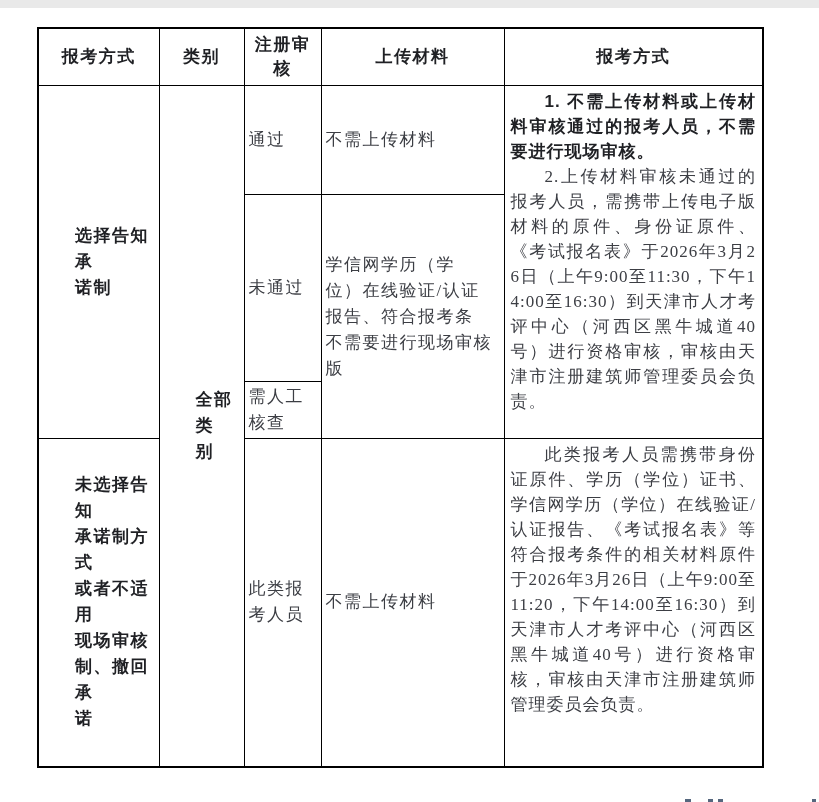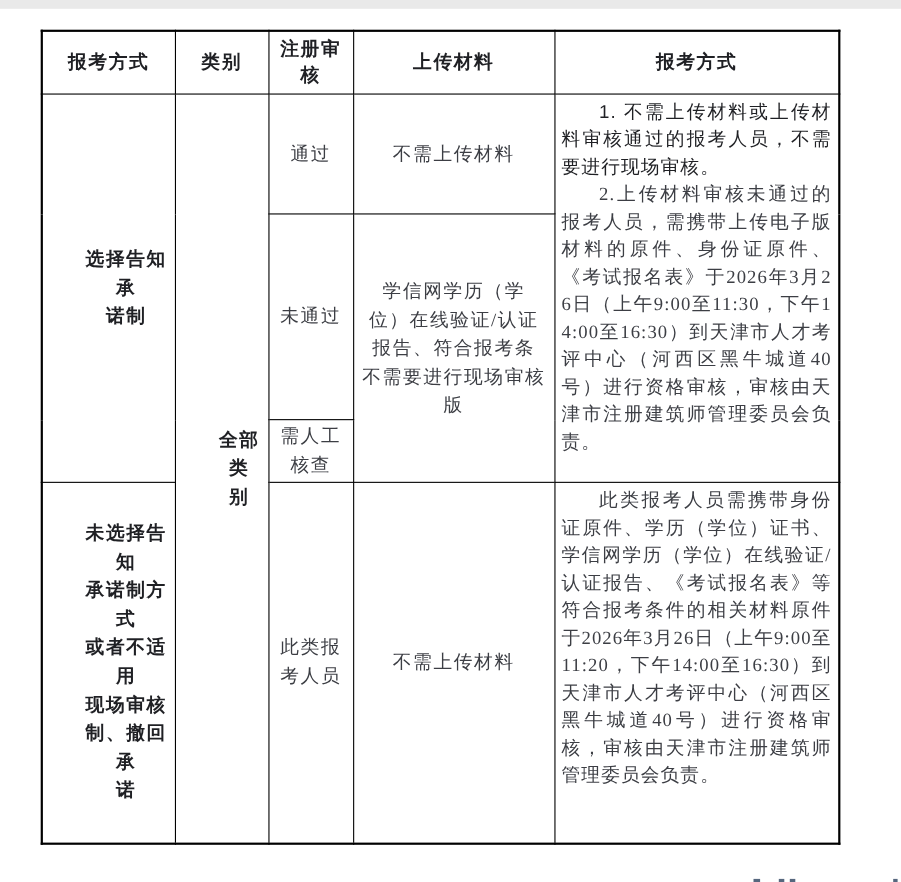--- a/index.html
+++ b/index.html
@@ -53,21 +53,20 @@
   .proc th{
     font-family:"Liberation Sans","DejaVu Sans",sans-serif;
     font-weight:bold;
     color:var(--text-bold);
     text-align:center;
     white-space:pre-line;
     line-height:24px;
     height:52px;
   }
   td.c{
-    text-align:center;
     white-space:pre-line;
     line-height:26px;
   }
   td.b{
     font-family:"Liberation Sans","DejaVu Sans",sans-serif;
     font-weight:bold;
     color:var(--text-bold);
     padding-left:36px;
   }
   td.txt{
@@ -79,21 +78,21 @@
   }
   td.txt p{
     margin:0;
     text-indent:2em;
     word-break:break-all;
     text-align:justify;
     font-family:Liberation Serif, serif;
   }
   td.txt p.bold-p{
     font-family:"Liberation Sans","DejaVu Sans",sans-serif;
-    font-weight:normal;
+    font-weight:bold;
     color:var(--text-bold);
   }
   tr.r1{height:109px;}
   tr.r2{height:187px;}
   tr.r3{height:55px;}
   tr.r4{height:328px;}
   .artifact{
     position:absolute;
     height:3px;
     background:#56677e;

